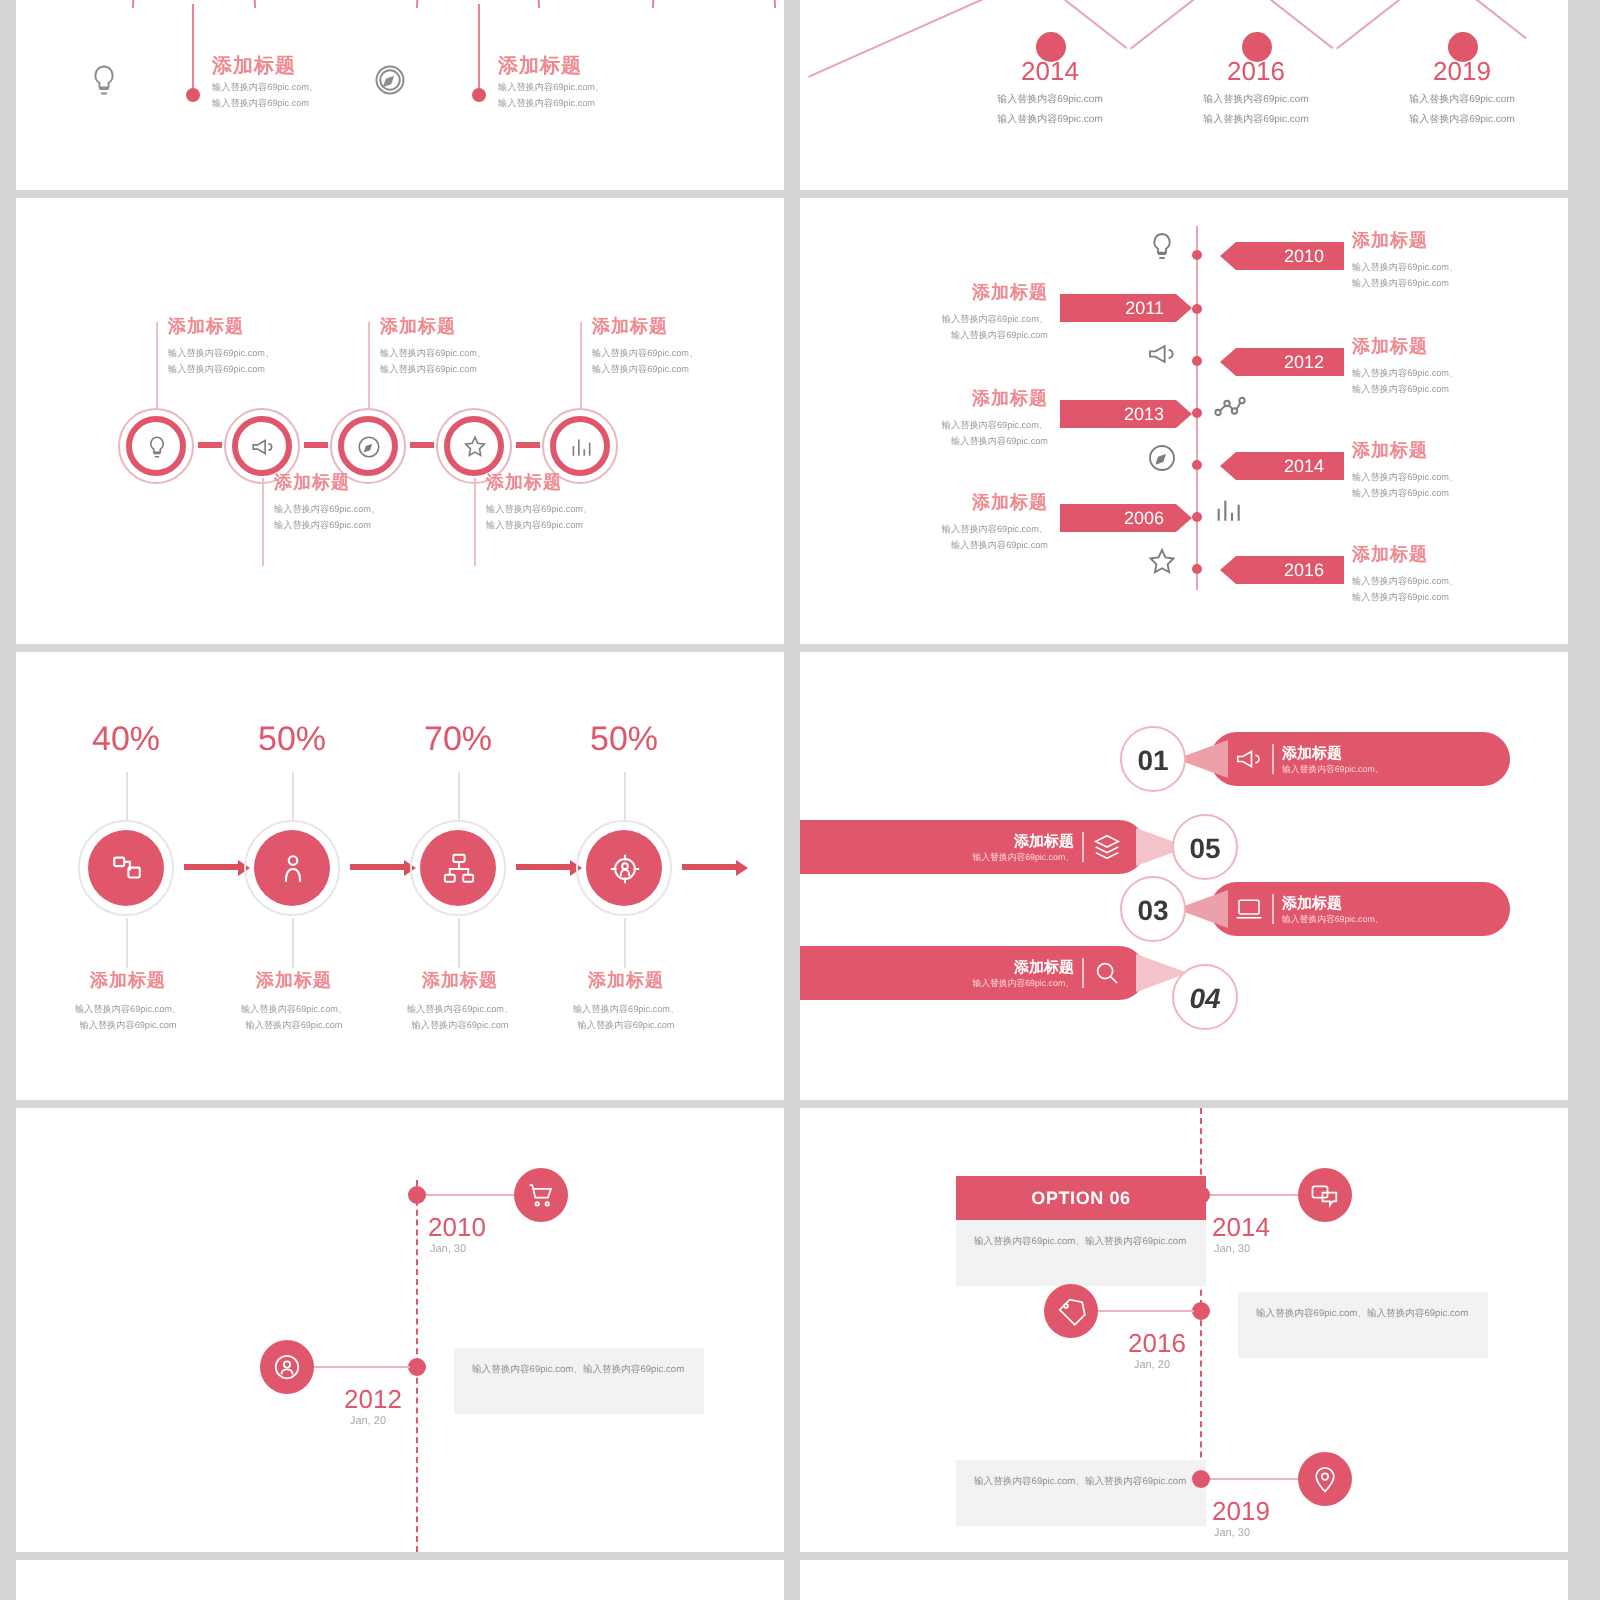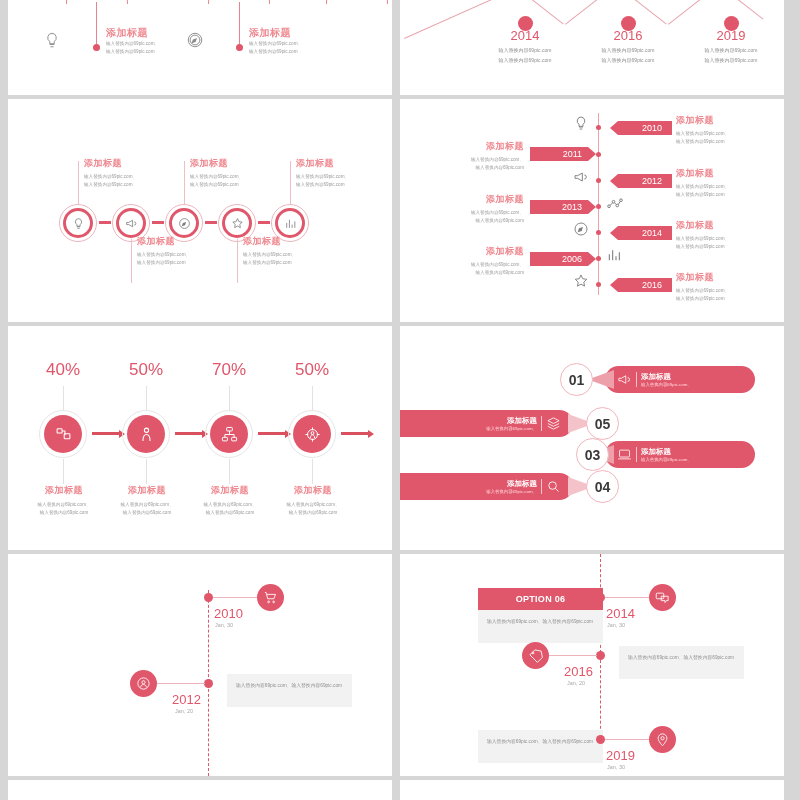--- a/index.html
+++ b/index.html
@@ -436,37 +436,37 @@
             <path d="M2 19h20"></path>
           </svg>
       <div class="pdiv"></div>
       <div>
         <div class="pt-title">添加标题</div>
         <div class="pt-body">输入替换内容69pic.com、</div>
       </div>
     </div>
   </div>
   <div style="position:absolute;left:188px;top:119px;width:26px;height:19px;background:#eda0a9;clip-path:polygon(0 50%,100% 0,100% 100%);"></div>
-  <div class="numcircle" style="left:176px;top:112px;">03</div>
+  <div class="numcircle" style="left:160px;top:112px;">03</div>
 
   <div class="pill" style="left:-15px;top:147px;width:188px;">
     <div class="pill-txt-l">
       <div style="text-align:right;">
         <div class="pt-title">添加标题</div>
         <div class="pt-body">输入替换内容69pic.com、</div>
       </div>
       <div class="pdiv"></div>
       <svg width="15" height="15" viewBox="0 0 24 24" fill="none" stroke="#fff" stroke-width="1.4">
             <circle cx="10.5" cy="10.5" r="6"></circle>
             <path d="M15 15l5 5"></path>
           </svg>
     </div>
   </div>
   <div style="position:absolute;left:168px;top:151px;width:26px;height:19px;background:#f3c3c9;clip-path:polygon(0 0,100% 50%,0 100%);"></div>
-  <div class="numcircle" style="left:186px;top:144px;">04</div>
+  <div class="numcircle" style="left:186px;top:156px;font-style:italic;">04</div>
 </div>
 
 <div class="panel p-bl">
   <div class="dotline" style="left:200px;top:36px;height:186px;"></div>
 
   <div class="bigdot" style="left:196px;top:39px;"></div>
   <div class="hline" style="left:205px;top:43px;width:46px;"></div>
   <div class="iconcircle" style="left:249px;top:30px;">
     <svg width="15" height="15" viewBox="0 0 24 24" fill="none" stroke="#fff" stroke-width="1.4">
           <path d="M3 4h2l2.5 10h10L20 7H6"></path>

